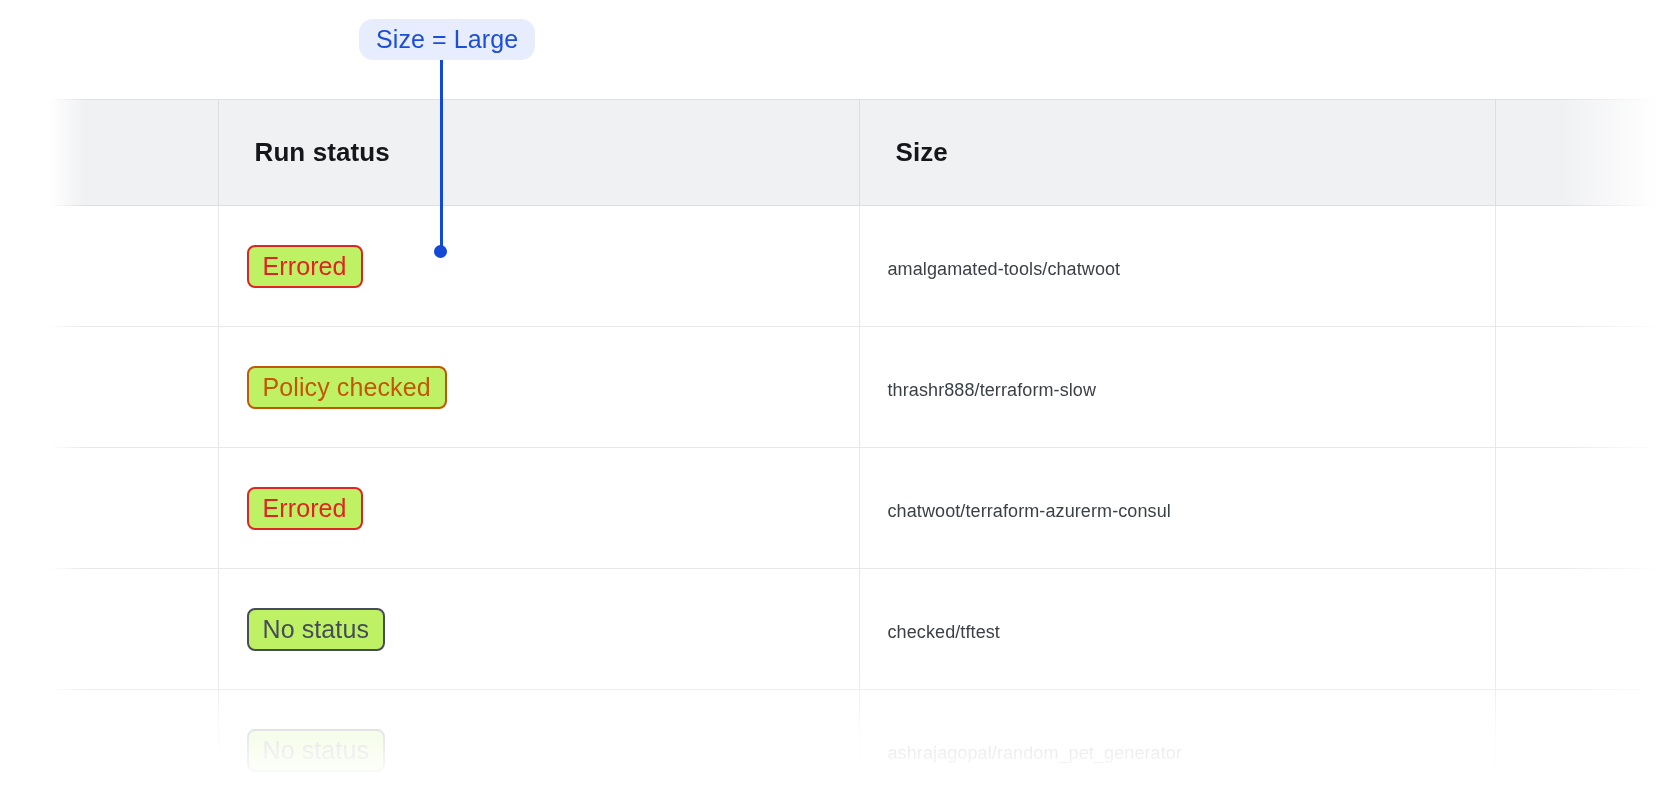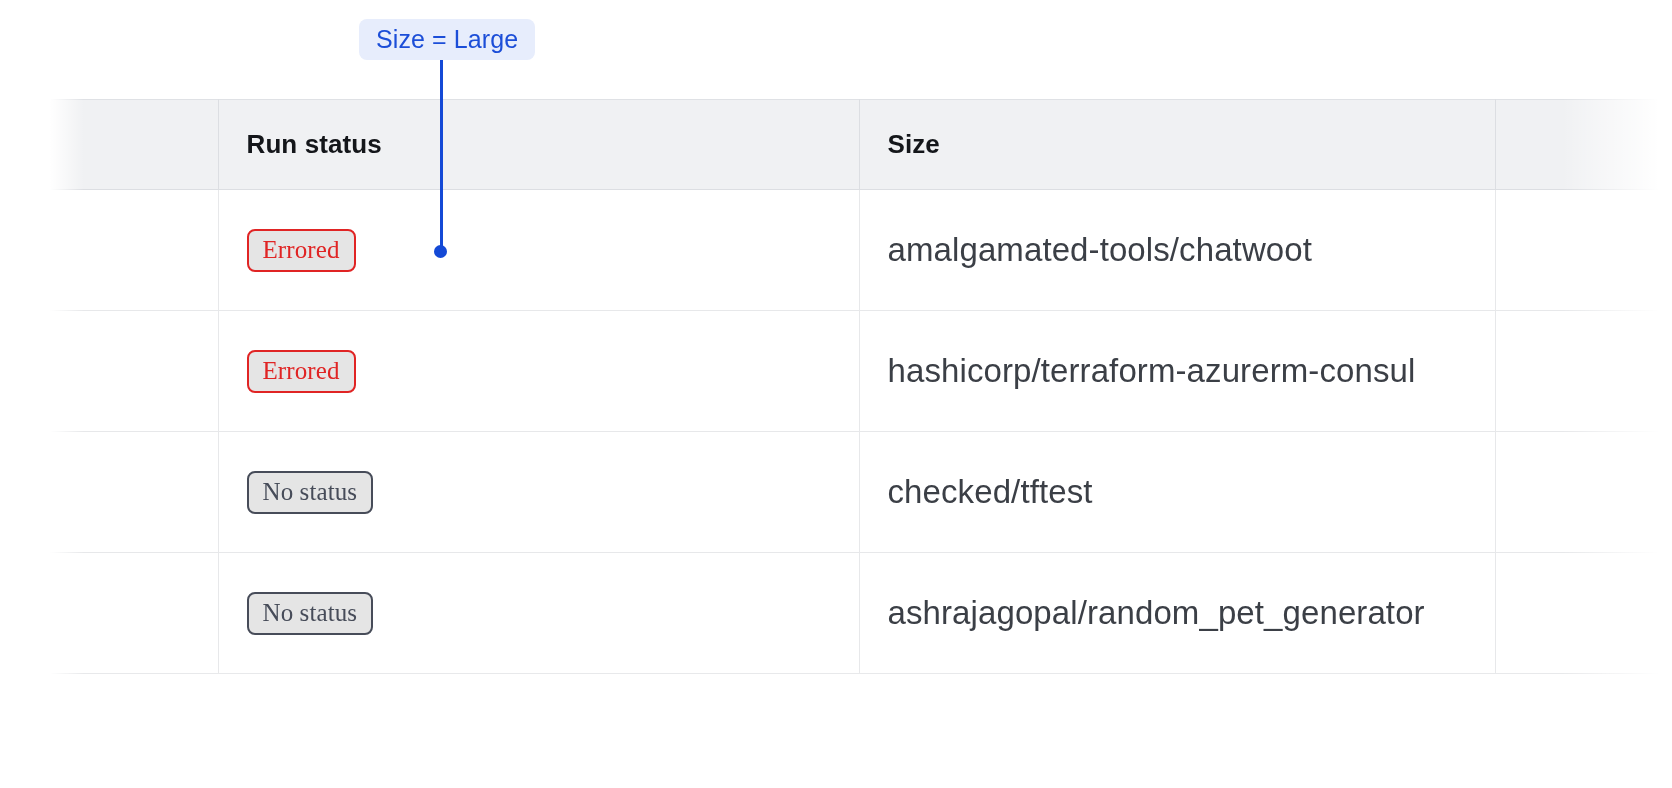--- a/index.html
+++ b/index.html
@@ -27,21 +27,21 @@
   #annotation-badge {
     position: absolute;
     left: 359px;
     top: 19px;
     height: 41px;
     box-sizing: border-box;
     display: flex;
     align-items: center;
     justify-content: center;
     padding: 0 17px;
-    border-radius: 8px;
+    border-radius: 14px;
     background: #e7edfc;
     color: #1c4ed8;
     font-size: 25px;
     letter-spacing: 0.1px;
     white-space: nowrap;
     pointer-events: auto;
   }
   #annotation-line {
     position: absolute;
     left: 440px;
@@ -80,21 +80,21 @@
   col.col-status { width: 641px; }
   col.col-repo   { width: 636px; }
   col.col-tail   { width: 177px; }
 
   thead th {
     background: #f0f1f3;
     border-top: 1px solid #dfe1e5;
     border-bottom: 1px solid #dcdee2;
     border-right: 1px solid #dcdee2;
     height: 89px;
-    padding: 0;
+    padding: 8px;
     text-align: left;
     vertical-align: middle;
     font-weight: bold;
     font-size: 26px;
     color: #14161a;
     letter-spacing: 0.1px;
   }
   thead th.cell-spacer { border-right: 1px solid #dcdee2; }
   thead th.cell-tail { border-right: none; }
   thead th .th-inner { padding-left: 28px; }
@@ -105,40 +105,39 @@
     border-bottom: 1px solid #e7e8ea;
     border-right: 1px solid #e7e8ea;
     vertical-align: middle;
     background: #ffffff;
   }
   tbody td.cell-tail { border-right: none; }
   tbody td .td-inner { padding-left: 28px; }
 
   .repo-text {
     color: #3b3f46;
-    font-size: 33px;
+    font-size: 18px;
     letter-spacing: 0.1px;
     white-space: nowrap;
     text-align: center;
   }
 
   .status-badge {
     display: inline-flex;
     align-items: center;
     justify-content: center;
     box-sizing: border-box;
     height: 43px;
     padding: 0 14px;
     border-radius: 8px;
     border: 2px solid currentColor;
     font-size: 25px;
     letter-spacing: 0.1px;
     white-space: nowrap;
-    background: #e5e5e5;
-    font-family: Liberation Serif, serif;
+    background: #bef264;
   }
   .status-errored { color: #e02424; }
   .status-policy  { color: #c25708; }
   .status-none    { color: #474c59; }
 
   
   .fade {
     position: absolute;
     pointer-events: none;
     z-index: 30;
@@ -198,26 +197,40 @@
           <div class="td-inner">
             <span class="repo-text">amalgamated-tools/chatwoot</span>
           </div>
         </td>
         <td class="cell-tail"></td>
       </tr>
       <tr>
         <td></td>
         <td>
           <div class="td-inner">
+            <span class="status-badge status-policy">Policy checked</span>
+          </div>
+        </td>
+        <td>
+          <div class="td-inner">
+            <span class="repo-text">thrashr888/terraform-slow</span>
+          </div>
+        </td>
+        <td class="cell-tail"></td>
+      </tr>
+      <tr>
+        <td></td>
+        <td>
+          <div class="td-inner">
             <span class="status-badge status-errored">Errored</span>
           </div>
         </td>
         <td>
           <div class="td-inner">
-            <span class="repo-text">hashicorp/terraform-azurerm-consul</span>
+            <span class="repo-text">chatwoot/terraform-azurerm-consul</span>
           </div>
         </td>
         <td class="cell-tail"></td>
       </tr>
       <tr>
         <td></td>
         <td>
           <div class="td-inner">
             <span class="status-badge status-none">No status</span>
           </div>

